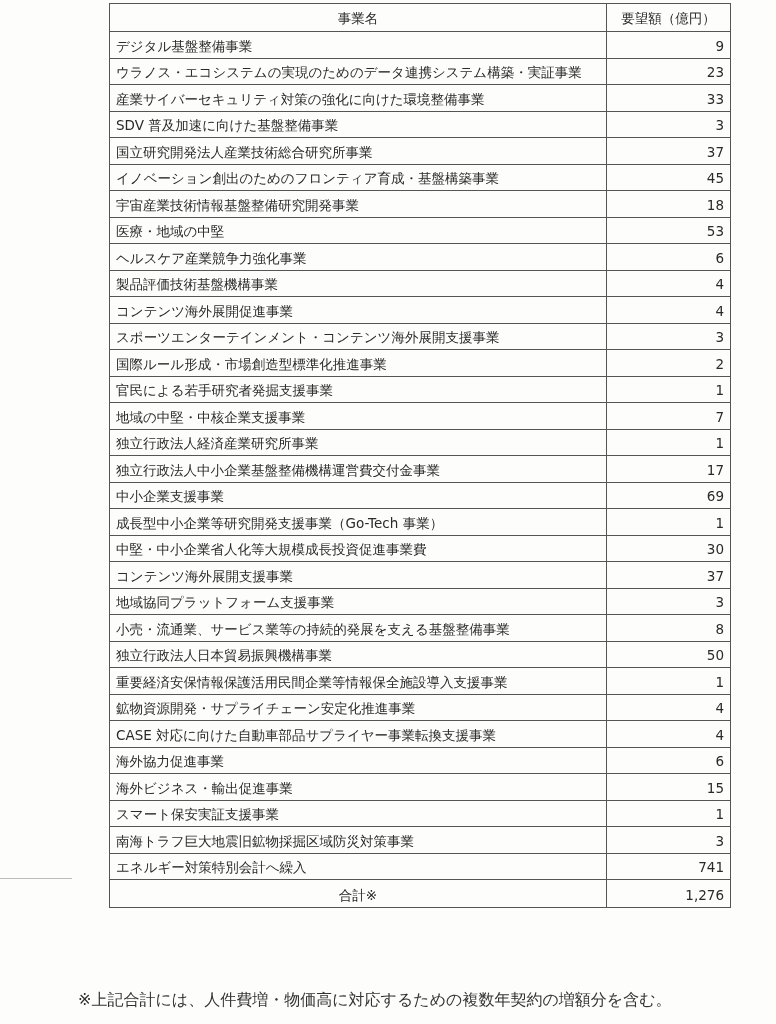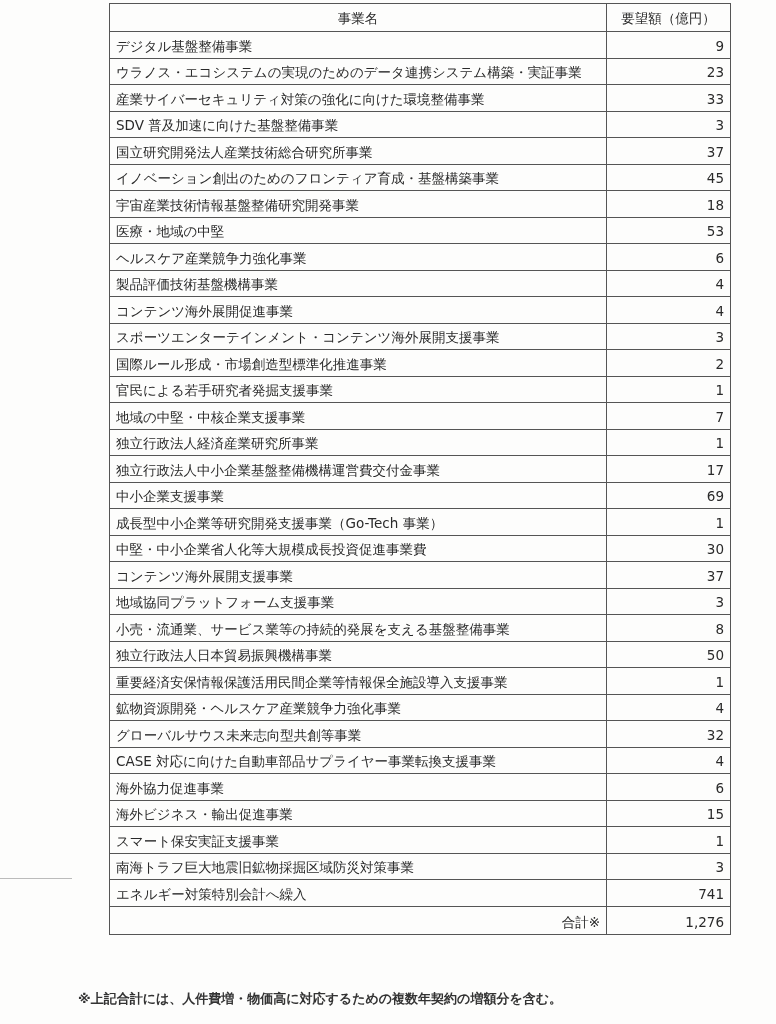--- a/index.html
+++ b/index.html
@@ -43,31 +43,30 @@
     table.budget th {
       height: 27px;
       text-align: center;
       vertical-align: middle;
       line-height: 26px;
     }
     table.budget col.name-col { width: 497px; }
     table.budget col.value-col { width: 124px; }
     td.name { text-align: left; padding-left: 7px; }
     td.value { text-align: right; padding-right: 6px; font-size: 15px; }
-    td.total-label { text-align: right; padding-right: 10px; }
+    td.total-label { text-align: center; padding-right: 10px; }
     td.total-value { text-align: right; padding-right: 6px; font-size: 15px; }
     tr.total-row td { height: 27px; }
     .footnote {
       position: absolute;
       left: 78px;
       top: 990px;
-      font-size: 13px;
+      font-size: 16px;
       color: #333;
       white-space: nowrap;
-      font-weight: bold;
     }
     .scan-mark {
       position: absolute;
       left: 0;
       top: 878px;
       width: 72px;
       height: 1px;
       background: #bbb;
     }
   </style>
@@ -183,26 +182,22 @@
         </tr>
         <tr>
           <td class="name">独立行政法人日本貿易振興機構事業</td>
           <td class="value">50</td>
         </tr>
         <tr>
           <td class="name">重要経済安保情報保護活用民間企業等情報保全施設導入支援事業</td>
           <td class="value">1</td>
         </tr>
         <tr>
-          <td class="name">鉱物資源開発・ヘルスケア産業競争力強化事業</td>
-          <td class="value">4</td>
-        </tr>
-        <tr>
-          <td class="name">グローバルサウス未来志向型共創等事業</td>
-          <td class="value">32</td>
+          <td class="name">鉱物資源開発・サプライチェーン安定化推進事業</td>
+          <td class="value">4</td>
         </tr>
         <tr>
           <td class="name">CASE 対応に向けた自動車部品サプライヤー事業転換支援事業</td>
           <td class="value">4</td>
         </tr>
         <tr>
           <td class="name">海外協力促進事業</td>
           <td class="value">6</td>
         </tr>
         <tr>

